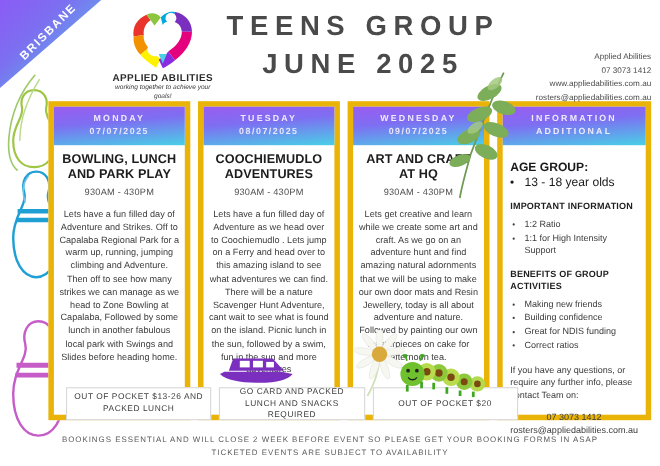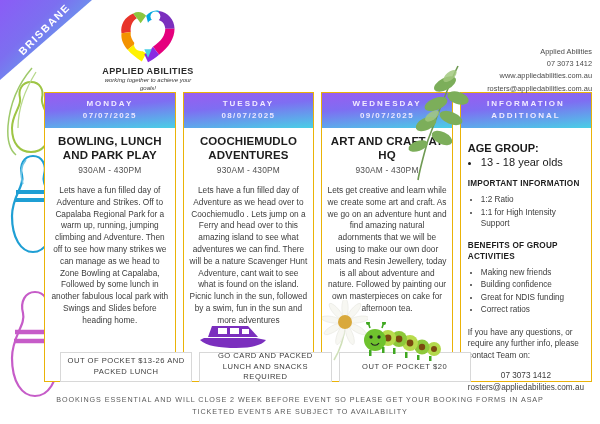--- a/index.html
+++ b/index.html
@@ -61,21 +61,21 @@
   .sprig { position: absolute; z-index: 14; pointer-events: none; }
   .sprig-a { left: 398px; top: 62px; width: 78px; height: 120px; }
   .sprig-b { left: 2px; top: 66px; width: 56px; height: 90px; }
 
   
   .cols {
     position: absolute; left: 44px; top: 92px; width: 548px; height: 290px;
     display: flex; gap: 7px; z-index: 10;
   }
   .col {
-    flex: 1 1 0; background: #ffffff; border: 1px solid #eab308;
+    flex: 1 1 0; background: #ffffff; border: 5px solid #eab308;
     display: flex; flex-direction: column; position: relative;
   }
   .col-head {
     background: linear-gradient(175deg, #9a5cf0 0%, #7e6ef2 40%, #49cfe6 100%);
     padding: 5px 4px 6px; text-align: center;
   }
   .col-head .dow {
     font-size: 8px; letter-spacing: 2px; color: #f0eaff; font-weight: 600;
     line-height: 1.5;
   }
@@ -171,20 +171,24 @@
       <path d="M68 79 C62 84 56 88 50 91 L44 78 C50 75 54 72 58 66 Z" fill="#8a2be2"></path>
       <circle cx="62" cy="17" r="8" fill="#ffffff"></circle>
       <path d="M44 36 C38 34 33 38 34 44 C35 50 43 54 50 52 C57 50 60 44 57 40 C54 36 49 37 44 36 Z" fill="#ffffff"></path>
       <path d="M36 56 C30 55 26 60 28 66 C30 72 38 75 45 72 C52 69 53 62 49 59 C46 56 41 57 36 56 Z" fill="#ffffff"></path>
       <path d="M44 70 L50 84 L56 70 Z" fill="#49cfe6"></path>
     </svg>
     <div class="logo-name">APPLIED ABILITIES</div>
     <div class="logo-tag">working together to achieve your goals!</div>
   </div>
 
+  <div class="title-block">
+    <div class="title-main">TEENS GROUP</div>
+    <div class="title-sub">JUNE 2025</div>
+  </div>
 
   <div class="top-contact">
     <div>Applied Abilities</div>
     <div>07 3073 1412</div>
     <div>www.appliedabilities.com.au</div>
     <div>rosters@appliedabilities.com.au</div>
   </div>
 
   <svg class="sprig sprig-a" viewBox="0 0 78 120">
     <path d="M60 4 C50 24 40 52 30 78 C26 92 22 106 20 118" stroke="#6f9a53" stroke-width="1.6" fill="none"></path>

